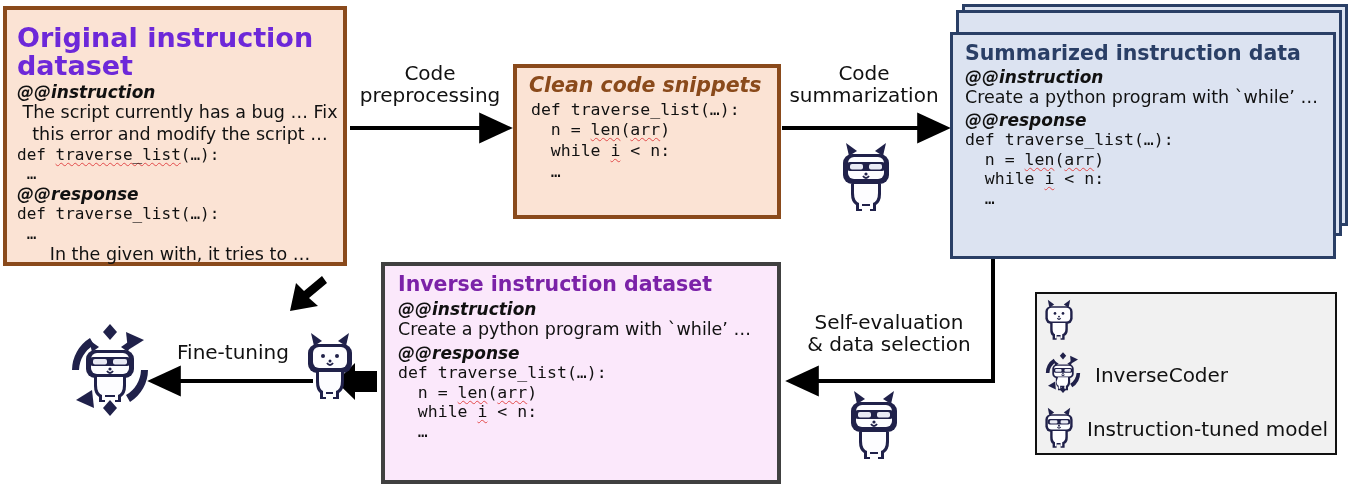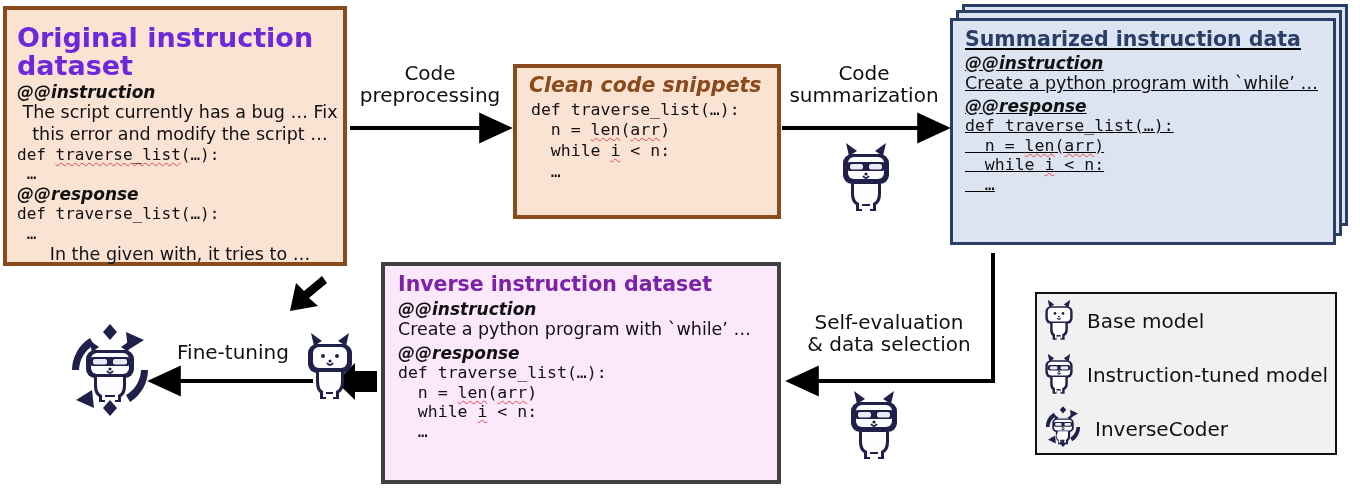--- a/index.html
+++ b/index.html
@@ -32,21 +32,21 @@
   #clean{left:513px;top:64px;width:268px;height:155px;
          background:#fbe3d4;border:4px solid #8a4a1b;}
   #clean .title{color:#8a4a1b;font-size:20.5px;margin:7px 0 4px 12px;font-style:italic;}
   #clean .code{font-size:16.5px;margin:2px 0 0 14px;}
 
   
   #summ-wrap{position:absolute;left:950px;top:4px;width:400px;height:246px;}
   .stack{position:absolute;background:#dce3f1;border:3px solid #2a3f66;box-sizing:border-box;}
   #stack3{left:12px;top:0px;width:386px;height:222px;}
   #stack2{left:6px;top:6px;width:386px;height:226px;}
-  #stack1{left:0px;top:14px;width:386px;height:227px;text-decoration:underline;}
+  #stack1{left:0px;top:28px;width:386px;height:227px;}
   #stack1 .title{color:#2a3f66;font-size:20.5px;margin:8px 0 3px 12px;}
   #stack1 .tag{font-size:17px;margin:3px 0 0 12px;}
   #stack1 .prose{font-size:17.5px;margin:1px 0 0 12px;}
   #stack1 .code{font-size:16.5px;margin:1px 0 0 12px;}
 
   
   #inv{left:381px;top:262px;width:400px;height:222px;
        background:#fbe8fb;border:4px solid #404040;}
   #inv .title{color:#7b22a8;font-size:20.5px;margin:8px 0 4px 13px;}
   #inv .tag{font-size:17px;margin:4px 0 0 13px;}
@@ -260,44 +260,20 @@
           <g fill="#fdfdff">
             <path d="M11 12 h18 a5 5 0 0 1 5 5 v7 a5 5 0 0 1 -5 5 h-18 a5 5 0 0 1 -5 -5 v-7 a5 5 0 0 1 5 -5 z"></path>
             <path d="M12 31 h16 v7 q0 6 -4 7 v5 h-2 v-4 h-5 v4 h-2 v-5 q-3 -1 -3 -7 z"></path>
           </g>
           <circle cx="15" cy="19" r="1.7" fill="#20214a"></circle>
           <circle cx="25" cy="19" r="1.7" fill="#20214a"></circle>
           <path d="M18 25 q2 3 4 0" stroke="#20214a" stroke-width="1.6" fill="none"></path>
           <circle cx="20" cy="23" r="1.2" fill="#20214a"></circle>
         </svg>
       </span>
-      <span class="lbl">Base model</span>
-    </div>
-
-    <div class="leg-row">
-      <span>
-        <svg viewBox="0 0 40 52" width="32" height="44">
-          <g fill="#20214a">
-            <path d="M8 12 L6 2 L14 8 Z"></path>
-              <path d="M32 12 L34 2 L26 8 Z"></path>
-            <path d="M10 10 h20 a7 7 0 0 1 7 7 v8 a7 7 0 0 1 -7 7 h-20 a7 7 0 0 1 -7 -7 v-8 a7 7 0 0 1 7 -7 z"></path>
-            <path d="M9 31 h22 v8 q0 6 -4 8 v5 h-5 v-4 h-5 v4 h-5 v-5 q-3 -2 -3 -8 z"></path>
-          </g>
-          <g fill="#fdfdff">
-            <path d="M11 12 h18 a5 5 0 0 1 5 5 v7 a5 5 0 0 1 -5 5 h-18 a5 5 0 0 1 -5 -5 v-7 a5 5 0 0 1 5 -5 z"></path>
-            <path d="M12 31 h16 v7 q0 6 -4 7 v5 h-2 v-4 h-5 v4 h-2 v-5 q-3 -1 -3 -7 z"></path>
-          </g>
-          <rect x="6" y="16" width="28" height="7" rx="2.5" fill="#20214a"></rect>
-          <rect x="8.5" y="17.5" width="9.5" height="4" rx="1.5" fill="#e9eaf4"></rect>
-          <rect x="22" y="17.5" width="9.5" height="4" rx="1.5" fill="#e9eaf4"></rect>
-          <path d="M18 26 q2 3 4 0" stroke="#20214a" stroke-width="1.6" fill="none"></path>
-          <circle cx="20" cy="24.5" r="1.2" fill="#20214a"></circle>
-        </svg>
-      </span>
-      <span class="lbl">Instruction-tuned model</span>
     </div>
 
     <div class="leg-row">
       <span>
         <svg viewBox="0 0 56 58" width="40" height="44">
           <g fill="#20214a">
             <path d="M28 0 L32.5 5 L28 10 L23.5 5 Z"></path>
             <path d="M28 47 L32.5 52 L28 57 L23.5 52 Z"></path>
             <path d="M4 29 a24 24 0 0 1 11 -20 l3 5 A19 19 0 0 0 9 29 Z"></path>
             <path d="M52 29 a24 24 0 0 1 -11 20 l-3 -5 A19 19 0 0 0 47 29 Z"></path>
@@ -316,15 +292,38 @@
           </g>
           <rect x="15" y="22" width="26" height="6.5" rx="2.3" fill="#20214a"></rect>
           <rect x="17" y="23.4" width="9" height="3.8" rx="1.4" fill="#e9eaf4"></rect>
           <rect x="30" y="23.4" width="9" height="3.8" rx="1.4" fill="#e9eaf4"></rect>
           <path d="M26 31 q2 3 4 0" stroke="#20214a" stroke-width="1.5" fill="none"></path>
           <circle cx="28" cy="29.6" r="1.1" fill="#20214a"></circle>
         </svg>
       </span>
       <span class="lbl">InverseCoder</span>
     </div>
+
+    <div class="leg-row">
+      <span>
+        <svg viewBox="0 0 40 52" width="32" height="44">
+          <g fill="#20214a">
+            <path d="M8 12 L6 2 L14 8 Z"></path>
+              <path d="M32 12 L34 2 L26 8 Z"></path>
+            <path d="M10 10 h20 a7 7 0 0 1 7 7 v8 a7 7 0 0 1 -7 7 h-20 a7 7 0 0 1 -7 -7 v-8 a7 7 0 0 1 7 -7 z"></path>
+            <path d="M9 31 h22 v8 q0 6 -4 8 v5 h-5 v-4 h-5 v4 h-5 v-5 q-3 -2 -3 -8 z"></path>
+          </g>
+          <g fill="#fdfdff">
+            <path d="M11 12 h18 a5 5 0 0 1 5 5 v7 a5 5 0 0 1 -5 5 h-18 a5 5 0 0 1 -5 -5 v-7 a5 5 0 0 1 5 -5 z"></path>
+            <path d="M12 31 h16 v7 q0 6 -4 7 v5 h-2 v-4 h-5 v4 h-2 v-5 q-3 -1 -3 -7 z"></path>
+          </g>
+          <rect x="6" y="16" width="28" height="7" rx="2.5" fill="#20214a"></rect>
+          <rect x="8.5" y="17.5" width="9.5" height="4" rx="1.5" fill="#e9eaf4"></rect>
+          <rect x="22" y="17.5" width="9.5" height="4" rx="1.5" fill="#e9eaf4"></rect>
+          <path d="M18 26 q2 3 4 0" stroke="#20214a" stroke-width="1.6" fill="none"></path>
+          <circle cx="20" cy="24.5" r="1.2" fill="#20214a"></circle>
+        </svg>
+      </span>
+      <span class="lbl">Instruction-tuned model</span>
+    </div>
   </div>
 
 </div>
 
 </body></html>

